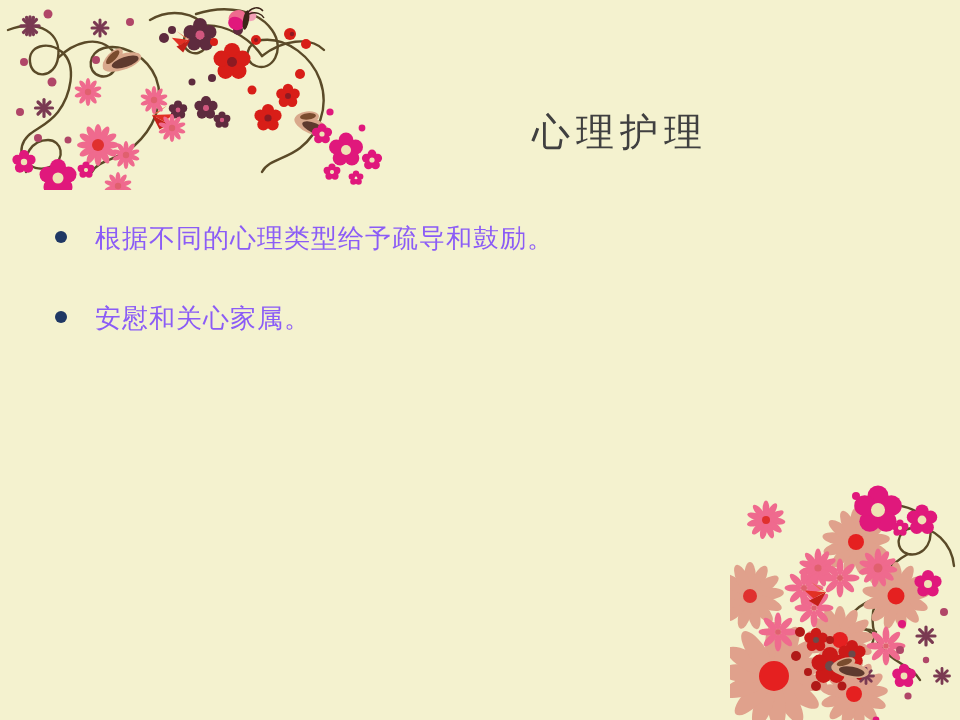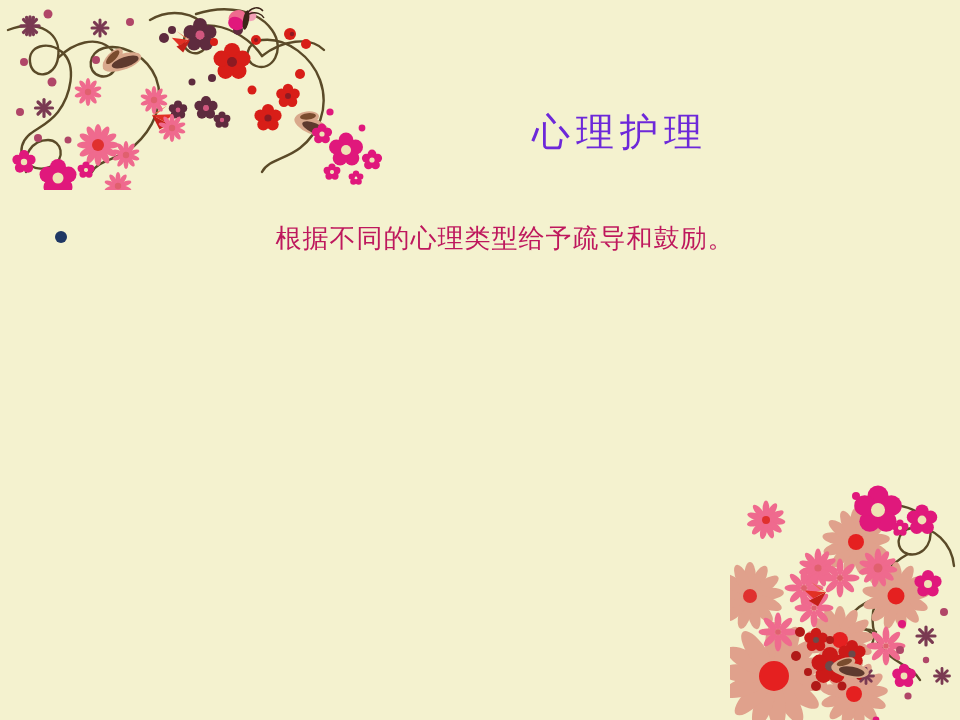--- a/index.html
+++ b/index.html
@@ -38,21 +38,21 @@
   #slide-title {
     position: absolute;
     left: 500px;
     top: 108px;
     width: 240px;
     text-align: center;
     font-family: Liberation Sans, sans-serif;
     font-size: 38px;
     line-height: 48px;
     letter-spacing: 6px;
-    color: #6d28d9;
+    color: #404040;
     white-space: nowrap;
   }
   #bullet-list {
     position: absolute;
     left: 55px;
     top: 218px;
     width: 860px;
   }
   .bullet-row {
     display: flex;
@@ -66,23 +66,22 @@
     border-radius: 50%;
     background: #1F3864;
     margin-top: 13px;
     margin-right: 28px;
   }
   .bullet-text {
     flex: 1 1 auto;
     font-family: "DejaVu Serif", "Liberation Serif", serif;
     font-size: 26px;
     line-height: 40px;
-    color: #be185d;
+    color: #8b5cf6;
     letter-spacing: 1px;
-    text-align: center;
   }
 </style>
 </head>
 <body>
 
 <div id="slide">
 
   <div class="deco" id="deco-top-left">
     <svg width="400" height="190" viewBox="0 0 400 190" xmlns="http://www.w3.org/2000/svg">
       <g fill="none" stroke="#5A4A28" stroke-width="2.4" stroke-linecap="round">
@@ -813,15 +812,19 @@
     </svg>
   </div>
 
   <div id="slide-title">心理护理</div>
 
   <div id="bullet-list">
     <div class="bullet-row">
       <span class="bullet-marker"></span>
       <span class="bullet-text">根据不同的心理类型给予疏导和鼓励。</span>
     </div>
+    <div class="bullet-row">
+      <span class="bullet-marker"></span>
+      <span class="bullet-text">安慰和关心家属。</span>
+    </div>
   </div>
 
 </div>
 
 </body></html>

